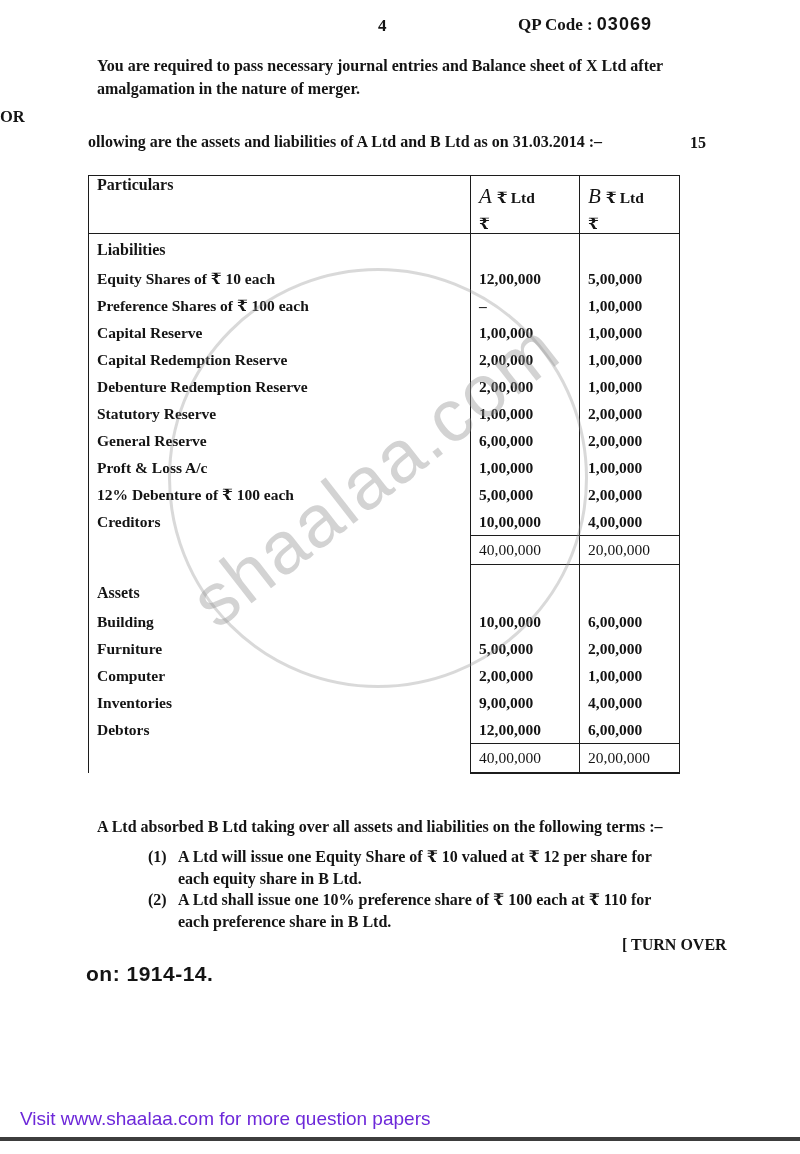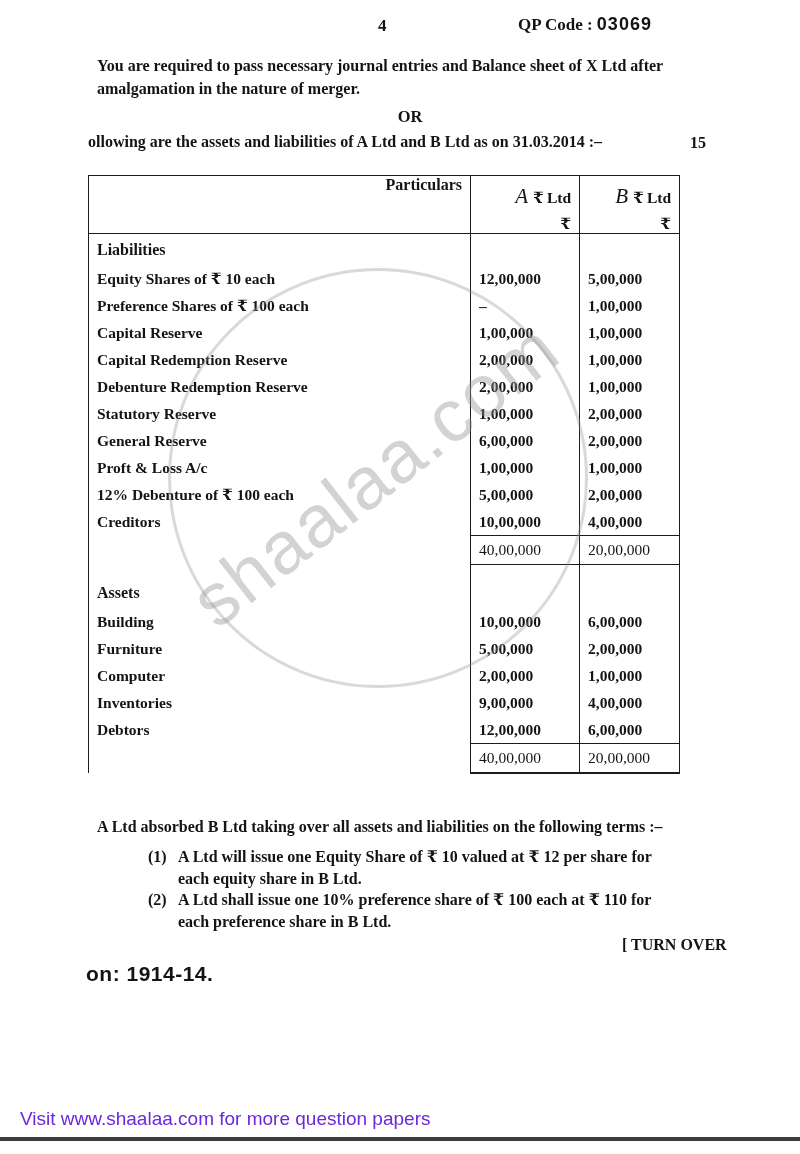--- a/index.html
+++ b/index.html
@@ -10,34 +10,34 @@
   }
   .abs{position:absolute;}
 
   
   .page-num{left:378px;top:16px;font-size:17px;font-weight:700;}
   .qp-code{left:518px;top:14px;font-size:17px;font-weight:700;}
   .qp-code .num{font-family:"Liberation Sans","DejaVu Sans",sans-serif;font-size:18px;letter-spacing:1px;font-weight:700;}
 
   
   .intro{left:97px;top:54px;width:600px;font-size:16px;line-height:23px;font-weight:600;}
-  .or-label{left:0;top:107px;width:760px;text-align:center;font-size:16.5px;font-weight:700;padding-left:30px;}
+  .or-label{left:0;top:107px;width:760px;text-align:left;font-size:16.5px;font-weight:700;}
   .q-line{left:88px;top:133px;width:575px;font-size:16px;font-weight:600;}
   .marks{left:690px;top:134px;font-size:16px;font-weight:700;}
 
   
   .table-wrap{left:88px;top:175px;width:591px;}
   table.qtable{border-collapse:collapse;table-layout:fixed;width:591px;
     font-size:15.5px;color:#141414;
     border:1.6px solid #1c1c1c;border-bottom:none;}
   .qtable col.cp{width:382px;}
   .qtable col.ca{width:109px;}
   .qtable col.cb{width:100px;}
   .qtable th,.qtable td{padding:0 8px;vertical-align:middle;font-weight:600;}
-  .qtable th{border-bottom:1.6px solid #1c1c1c;height:54px;vertical-align:top;text-align:right;}
+  .qtable th{border-bottom:1.6px solid #1c1c1c;height:54px;vertical-align:top;text-align:left;}
   .c1{border-right:1.6px solid #1c1c1c;}
   .c2{border-right:1.6px solid #1c1c1c;}
   .qtable td{height:27px;}
   .part{padding-left:8px;}
   .amt{text-align:left;padding-right:12px;}
   .sect-row td{height:31px;font-weight:700;font-size:16px;}
   .total-row td{height:28px;}
   .total-row td.amt{border-top:1.4px solid #1c1c1c;border-bottom:1.4px solid #1c1c1c;font-weight:400;margin-top:28px;}
   .final-row td.amt{border-bottom:2px solid #1c1c1c;}
   .spacer-row td{height:12px;}

